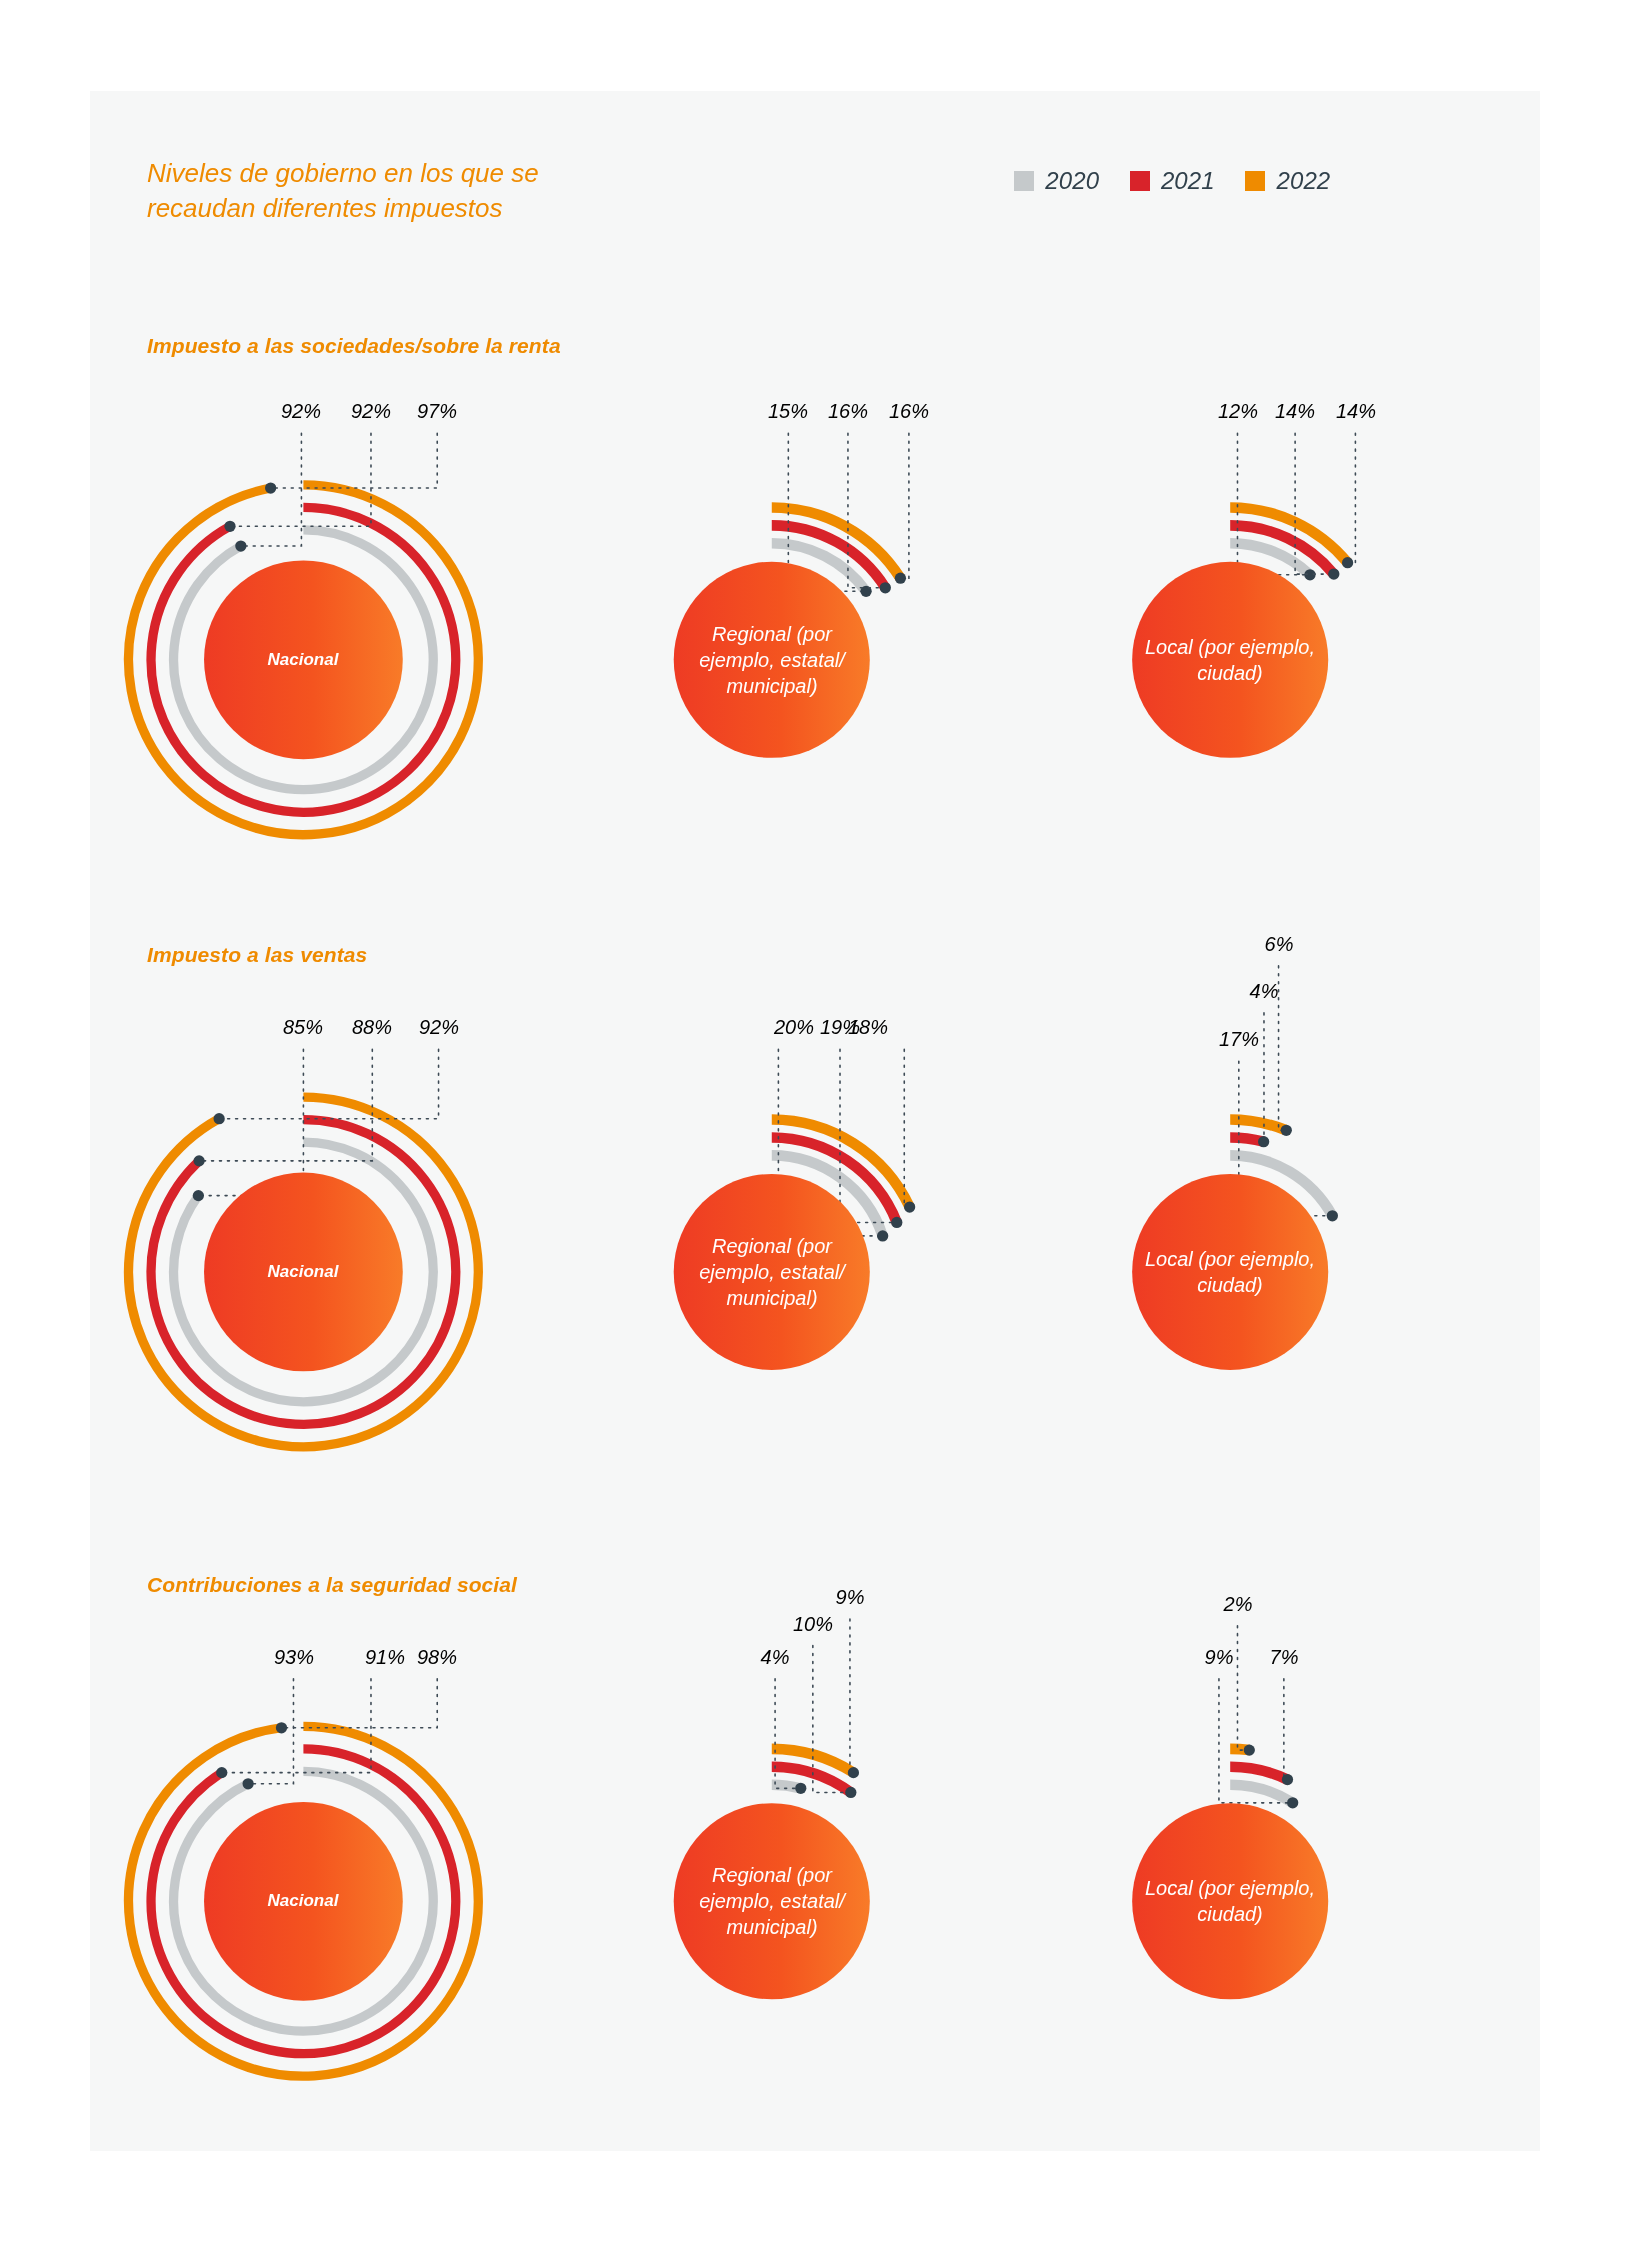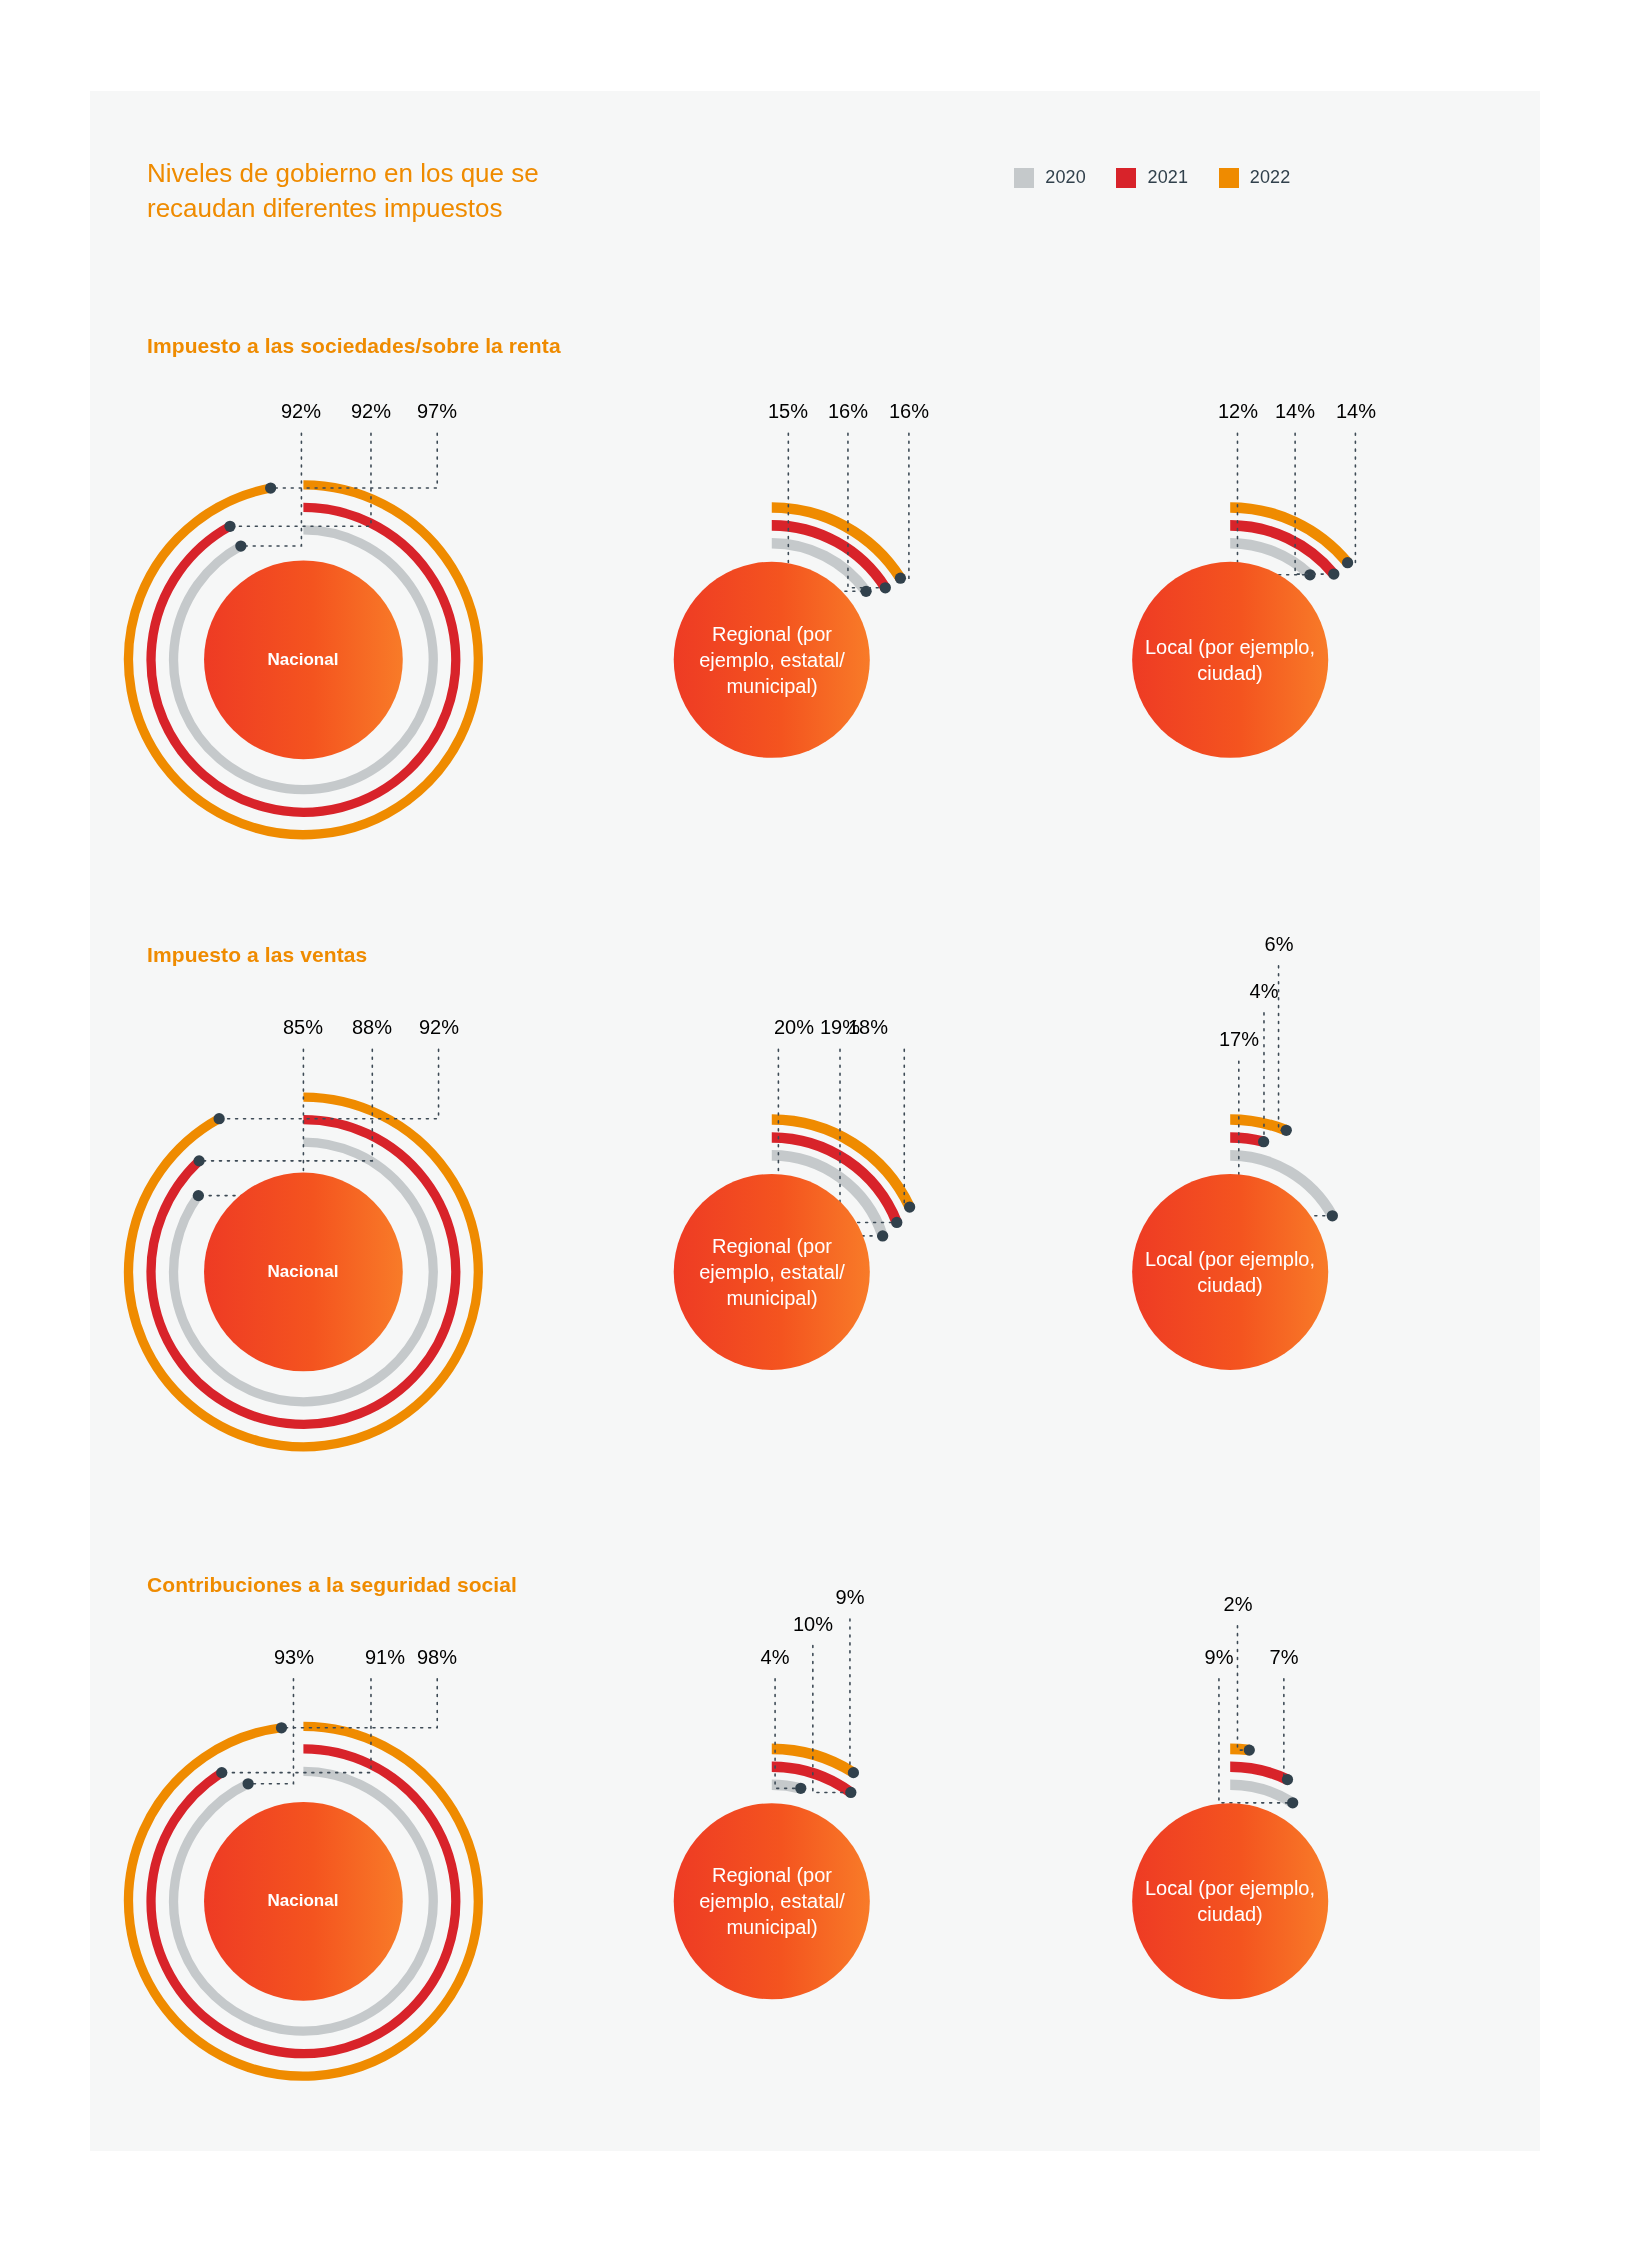--- a/index.html
+++ b/index.html
@@ -1,23 +1,23 @@
 <!DOCTYPE html>
 <html style="font-size:10.6px"><head>
 <meta charset="utf-8">
 <style>
   html,body{margin:0;padding:0;background:#ffffff;}
   body{width:1629px;height:2261px;font-family:"Liberation Sans",sans-serif;-webkit-font-smoothing:antialiased;}
-  #page{position:absolute;left:0;top:0;width:1629px;height:1831px;background:#ffffff;}
+  #page{position:absolute;left:0;top:0;width:1629px;height:1831px;background:#ffffff;font-style:italic;}
   #panel{position:absolute;left:90px;top:91px;width:1450px;height:2060px;background:#f6f7f7;}
   #title{position:absolute;left:147px;top:156px;width:504px;font-size:26px;line-height:1.35;color:#ef8b00;font-weight:400;}
   #legend{position:absolute;left:1014px;top:167px;display:flex;align-items:center;gap:30.5px;}
   .lg-item{display:flex;align-items:center;gap:11.3px;}
   .lg-sw{width:20px;height:20px;display:block;}
-  .lg-tx{font-size:18px;color:#31414c;letter-spacing:0.1px;}
+  .lg-tx{font-size:24px;color:#31414c;letter-spacing:0.1px;}
   .sec-title{position:absolute;left:147px;font-size:21px;font-weight:bold;color:#ef8b00;letter-spacing:0.1px;}
   .pct{position:absolute;font-size:20px;color:#000000;white-space:nowrap;transform:translateX(-50%);}
   .cap{position:absolute;transform:translate(-50%,-50%);text-align:center;color:#ffffff;font-size:20px;line-height:1.30;width:199px;}
   .cap.small{font-size:17px;font-weight:bold;width:172px;}
 </style>
 </head>
 <body>
 
 <div id="page">
   <div id="panel"></div>

